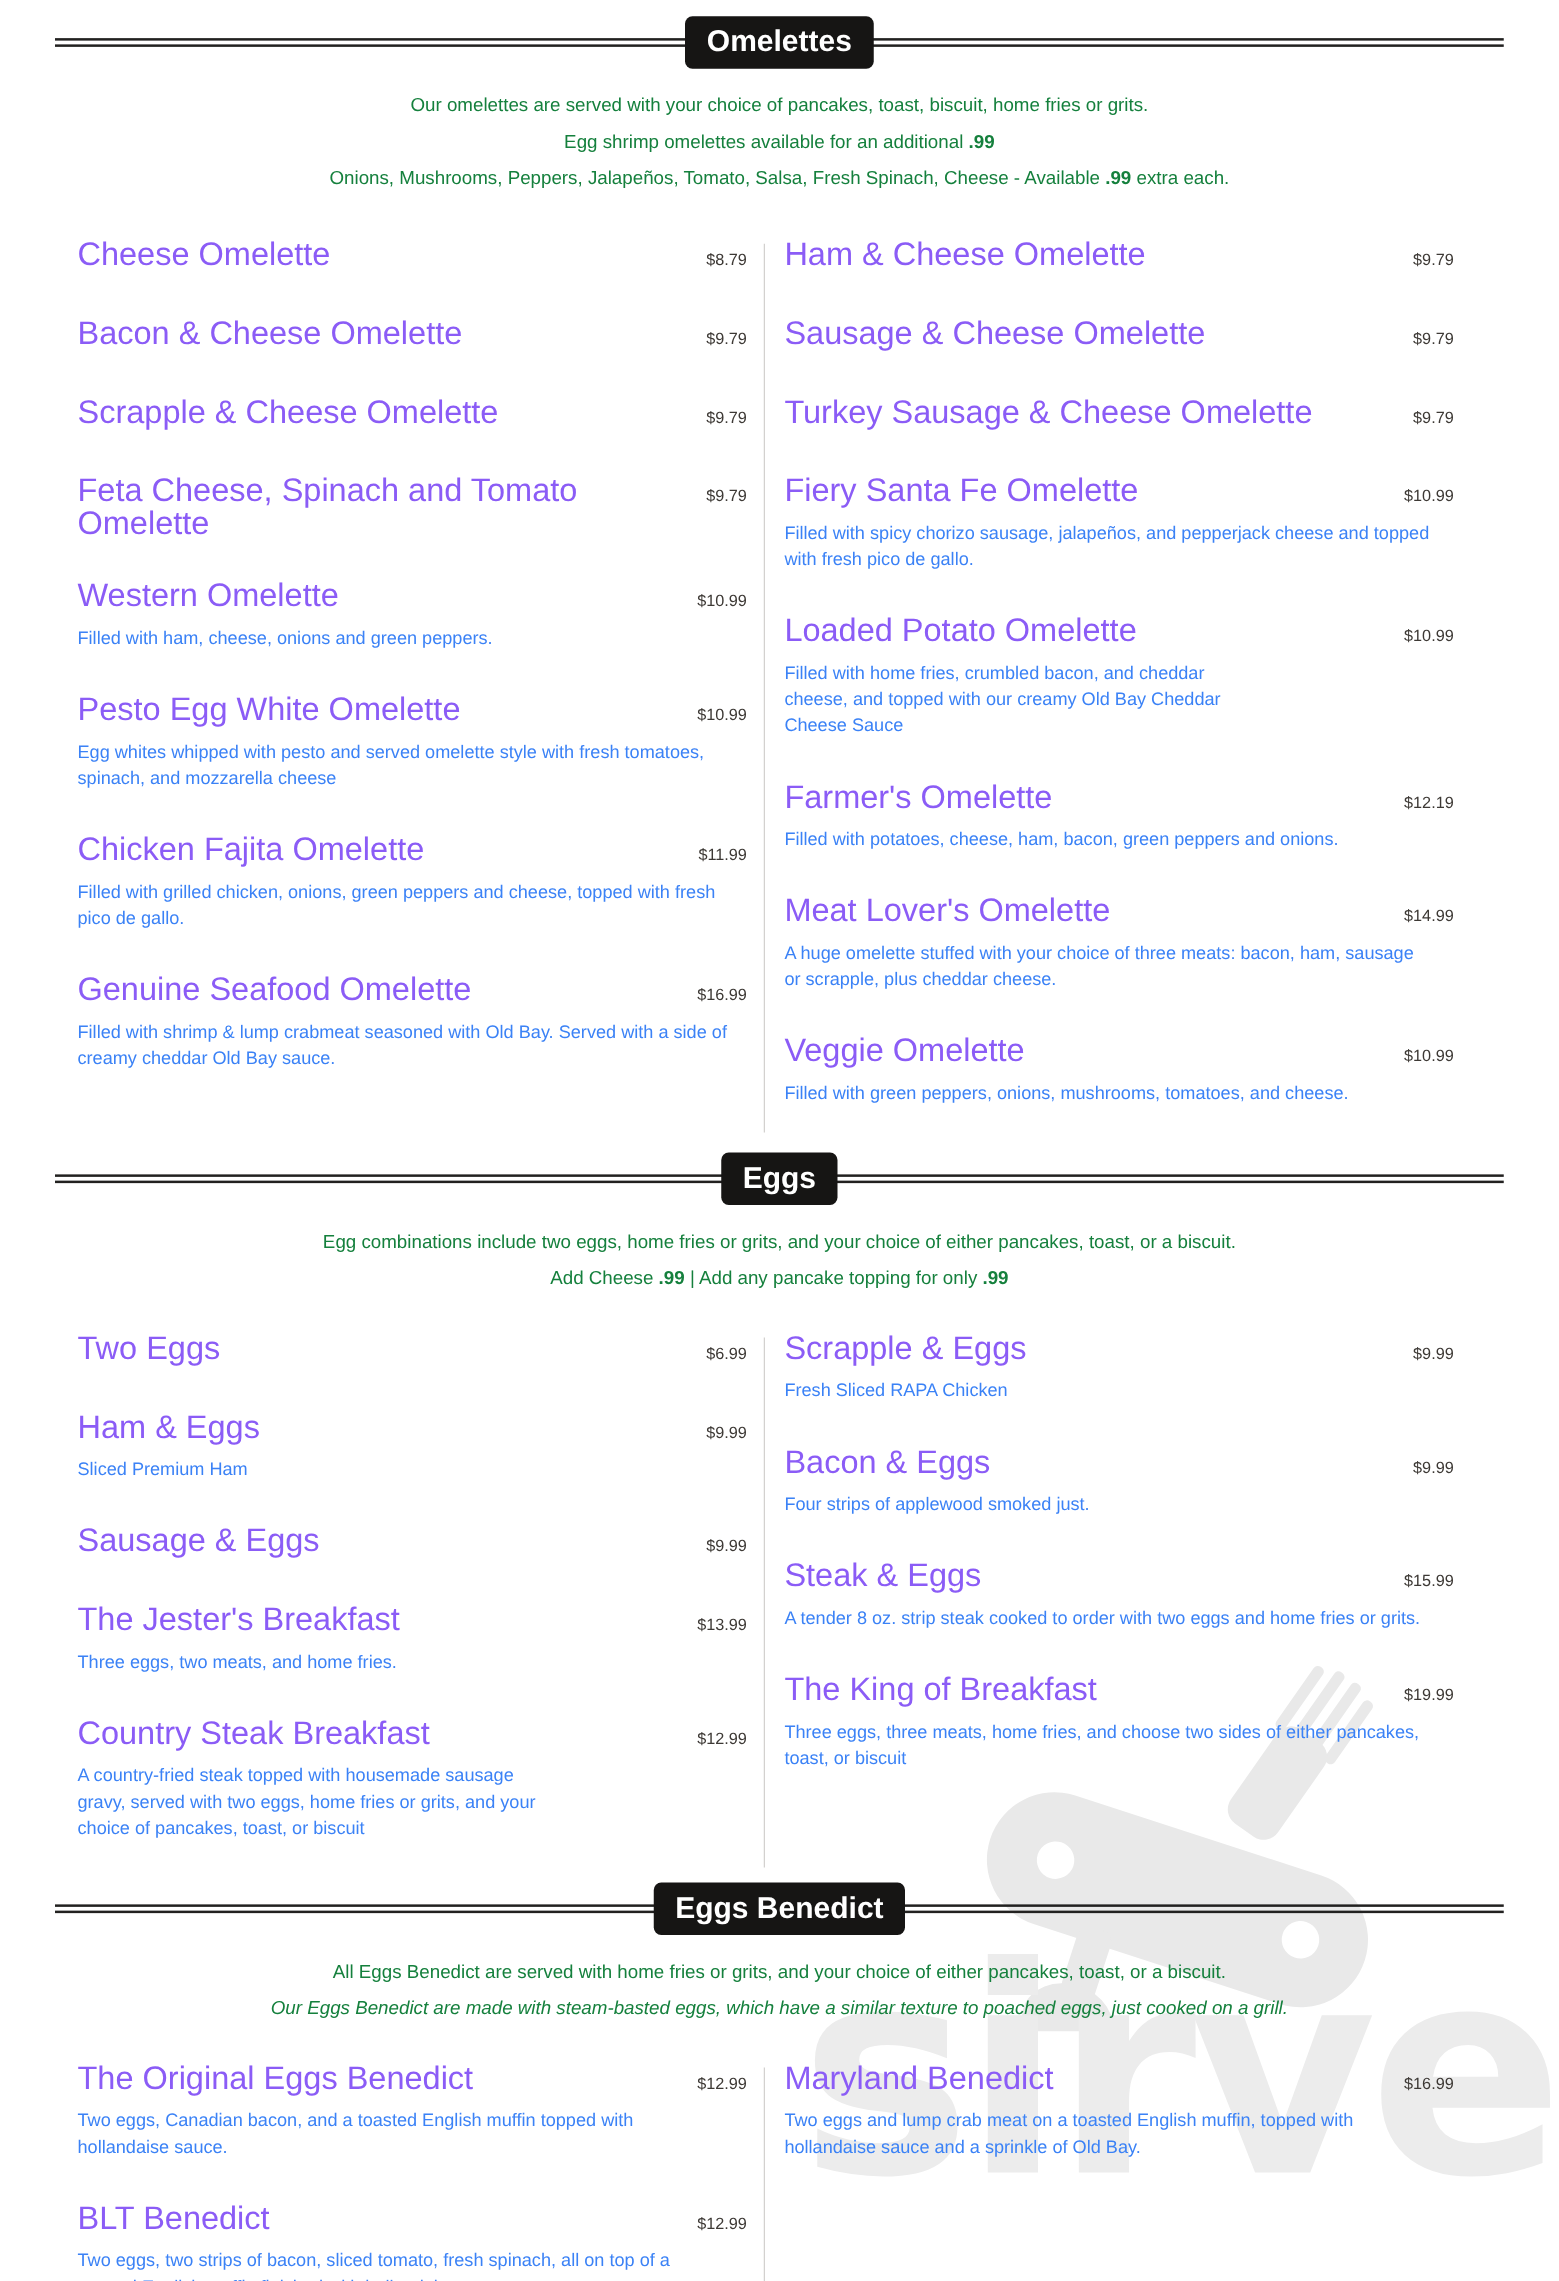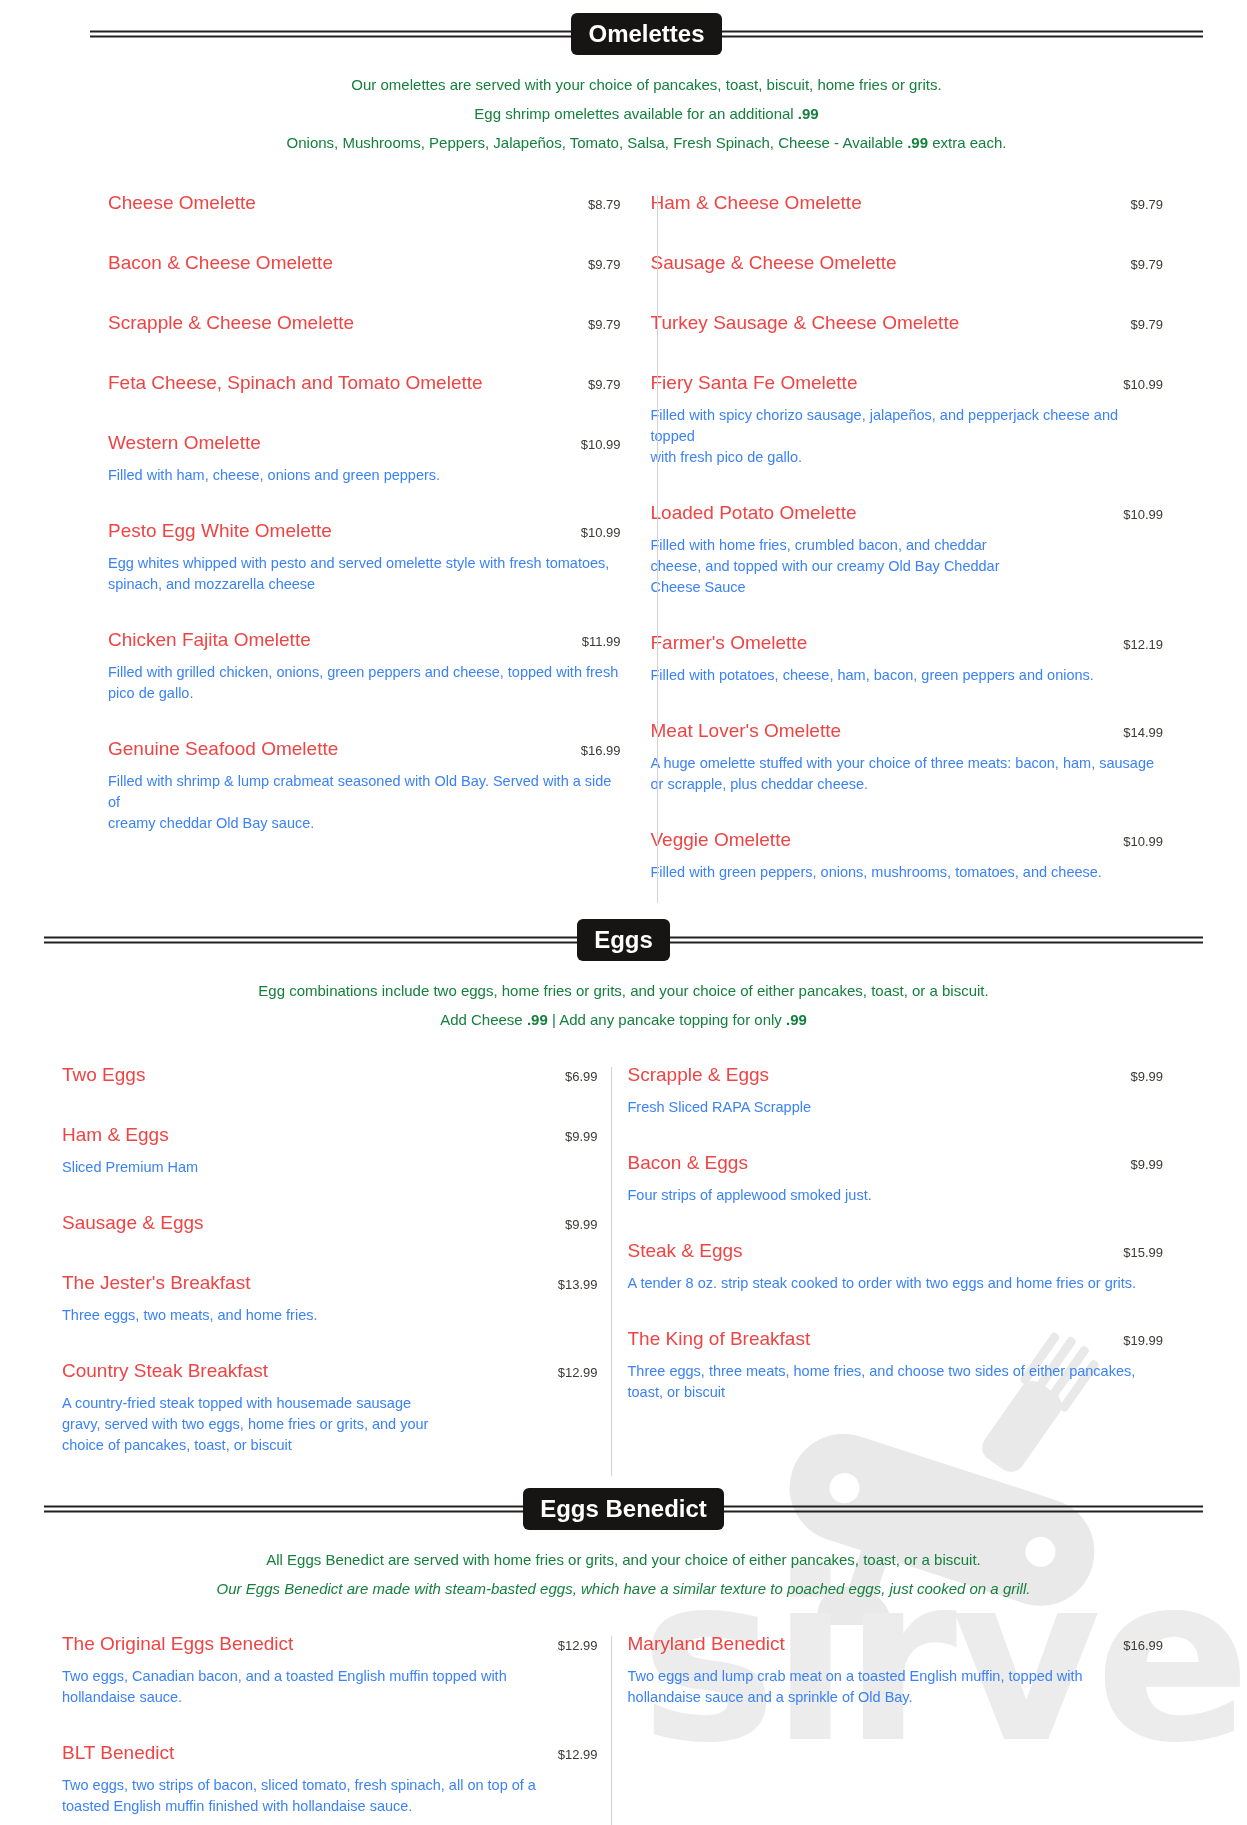--- a/index.html
+++ b/index.html
@@ -13,21 +13,21 @@
   .watermark-wrap{position:absolute;inset:0;overflow:hidden;z-index:0;}
   .wm-icon{position:absolute;left:755px;top:1315px;}
   .wm-text{
     position:absolute;left:640px;top:1545px;
     font-size:230px;font-weight:700;line-height:1;letter-spacing:-6px;
     color:#ececec;white-space:nowrap;
     font-family:"DejaVu Sans","Liberation Sans",sans-serif;
   }
   
   .content{position:relative;z-index:1;}
-  .menu-section.sec-0{margin-top:13px;padding-left:46px;}
+  .menu-section.sec-0{margin-top:13px;}
   .menu-section.sec-1{margin-top:4px;}
   .menu-section.sec-2{margin-top:0;}
   .section-head{position:relative;margin:0 44px;height:42px;}
   .section-rule{
     position:absolute;left:0;right:0;top:50%;transform:translateY(-50%);
     height:7px;border-top:2px solid #222120;border-bottom:2px solid #222120;
     box-sizing:border-box;
   }
   .section-badge{
     position:relative;width:max-content;margin:0 auto;
@@ -38,21 +38,21 @@
   .section-intro{margin-top:15px;text-align:center;color:#15803d;}
   .intro-line{margin:0;font-size:15px;line-height:29px;}
   .intro-line b{font-weight:700;}
   .intro-line.italic{font-style:italic;}
   .cols{display:flex;position:relative;margin:28px 84px 0 62px;gap:30px;}
   .sec-0 .cols{margin-top:33px;}
   .col{flex:1;min-width:0;}
   .col-divider{position:absolute;left:549px;top:5px;bottom:12px;width:1px;background:#d3d1cf;}
   .item{margin-bottom:32px;}
   .row{display:flex;justify-content:space-between;align-items:baseline;}
-  .name{font-size:19px;line-height:26px;color:#ef4444;}
+  .name{font-size:26px;line-height:26px;color:#8b5cf6;}
   .price{font-size:13px;line-height:26px;color:#3d3935;margin-left:14px;white-space:nowrap;}
   .desc{
     margin:7px 0 0;font-size:14.5px;line-height:21px;color:#3b82f6;
     white-space:pre-line;max-width:520px;
   }
 </style>
 </head>
 <body>
 
 <div class="watermark-wrap">
@@ -258,21 +258,21 @@
 gravy, served with two eggs, home fries or grits, and your
 choice of pancakes, toast, or biscuit</p>
             </div>
           </div>
           <div class="col">
             <div class="item">
               <div class="row">
                 <span class="name">Scrapple &amp; Eggs</span>
                 <span class="price">$9.99</span>
               </div>
-              <p class="desc">Fresh Sliced RAPA Scrapple</p>
+              <p class="desc">Fresh Sliced RAPA Chicken</p>
             </div>
             <div class="item">
               <div class="row">
                 <span class="name">Bacon &amp; Eggs</span>
                 <span class="price">$9.99</span>
               </div>
               <p class="desc">Four strips of applewood smoked just.</p>
             </div>
             <div class="item">
               <div class="row">

